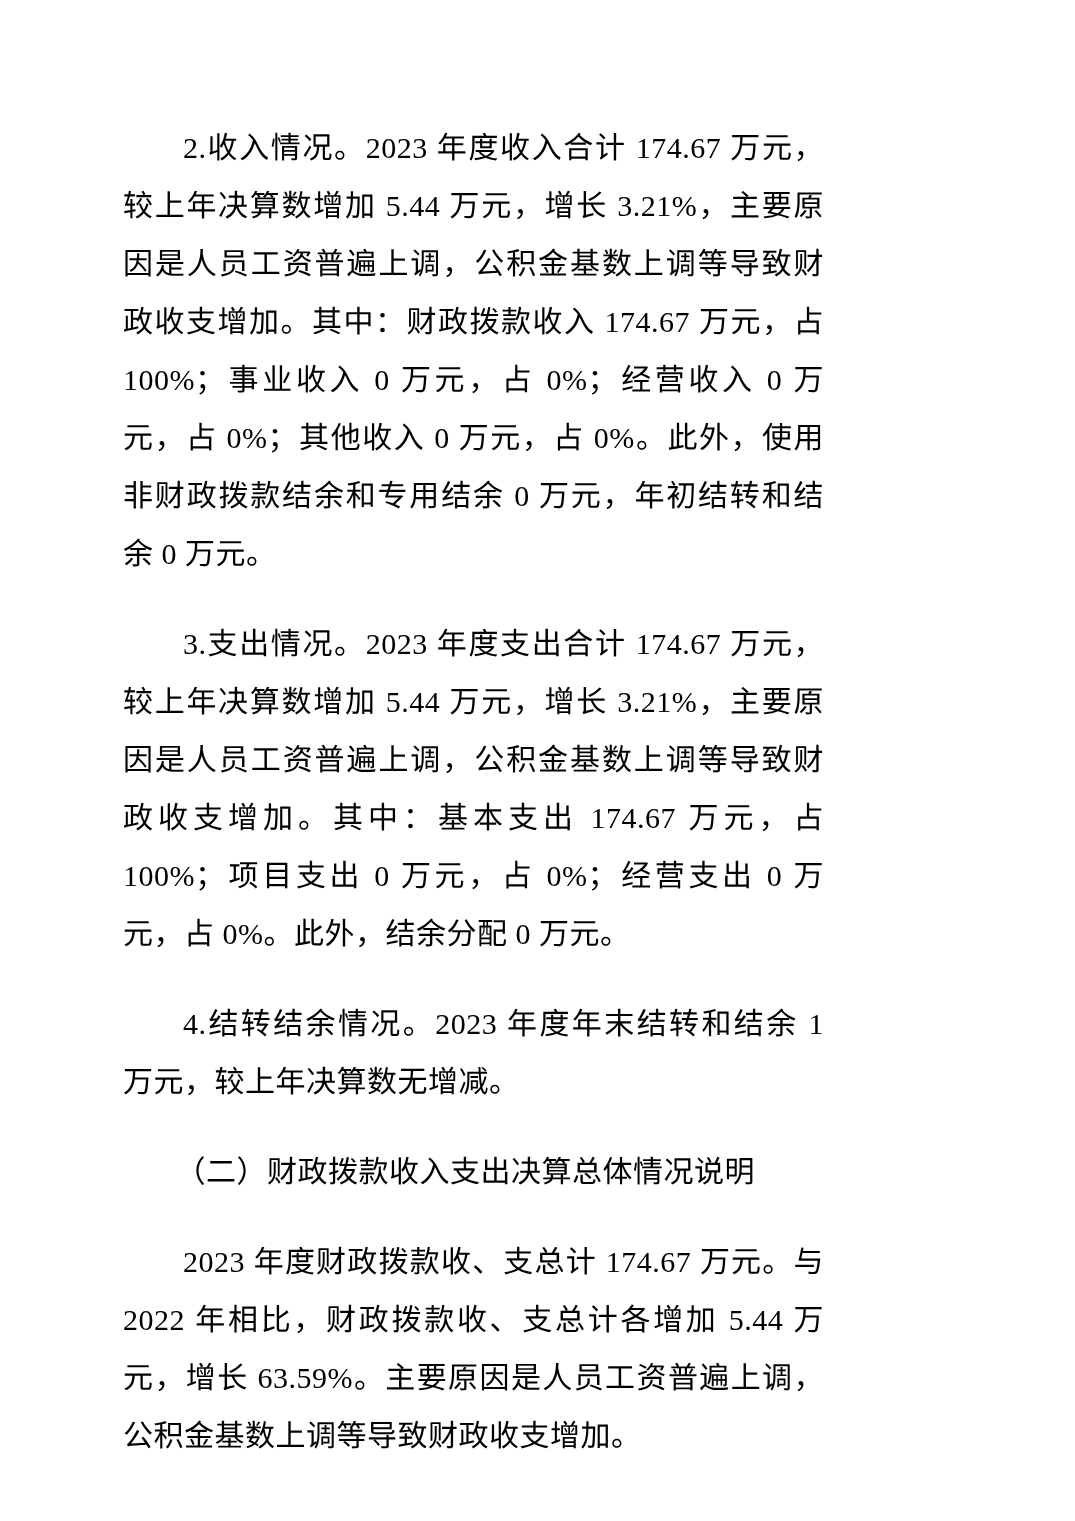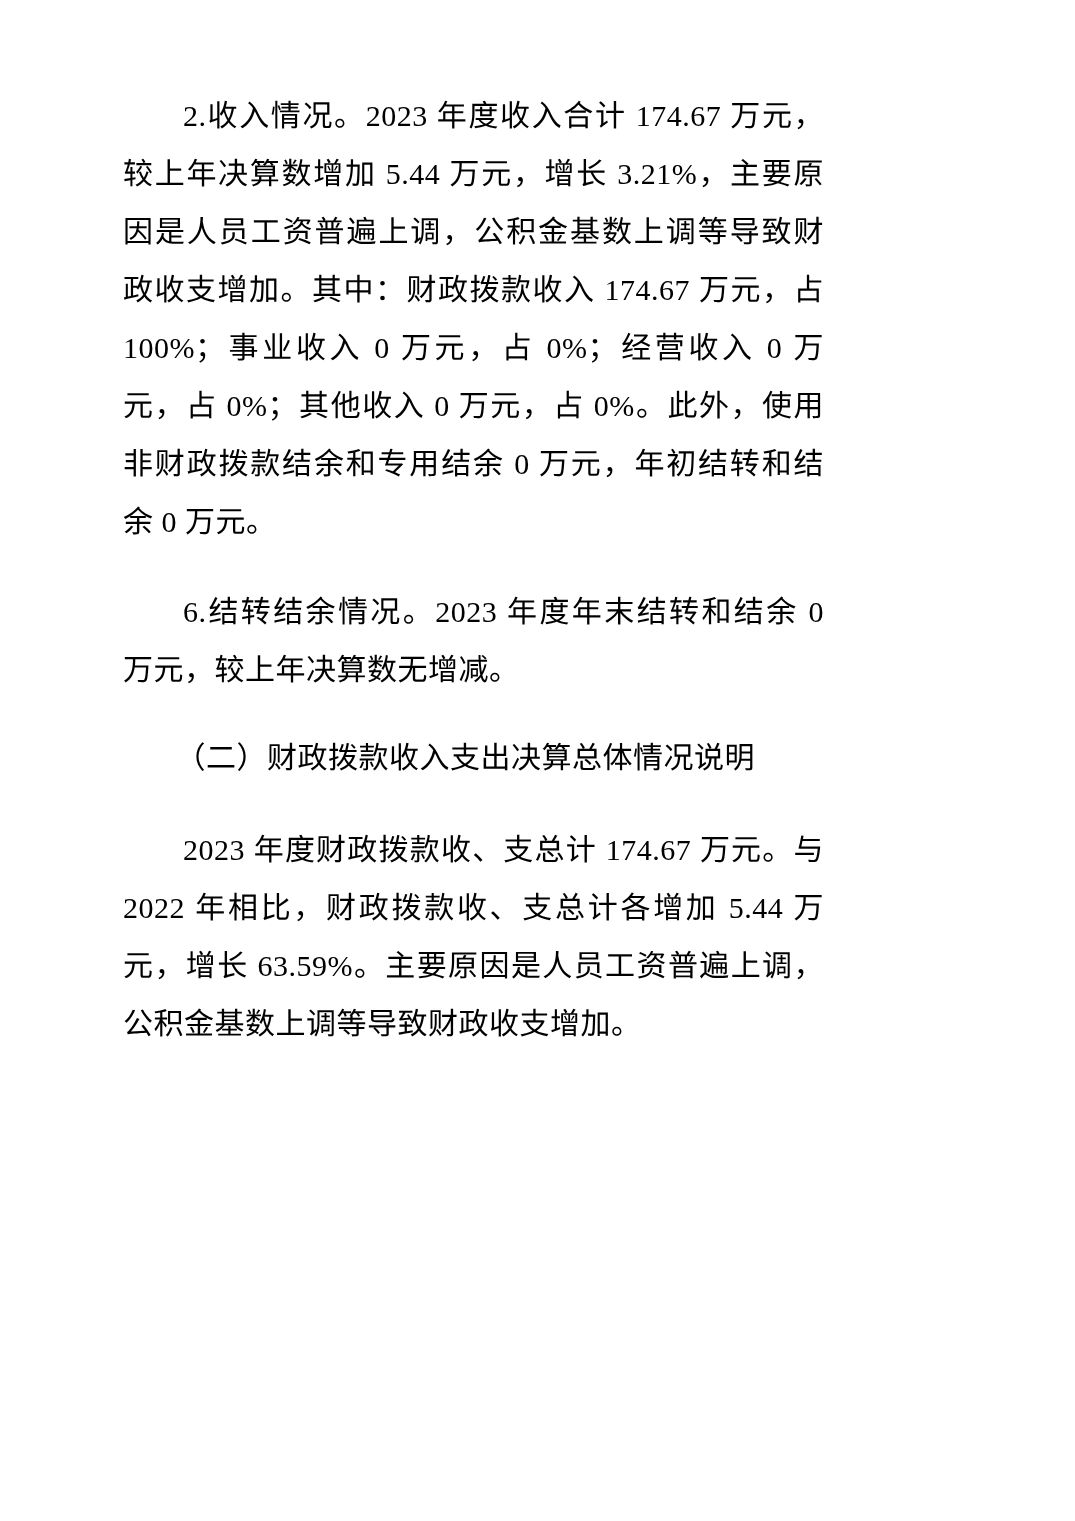--- a/index.html
+++ b/index.html
@@ -7,47 +7,48 @@
     padding: 0;
     background: #ffffff;
   }
   .page {
     position: relative;
     width: 947px;
     height: 1521px;
     background: #ffffff;
     color: #000000;
     box-sizing: border-box;
-    padding: 87px 123px 0 123px;
+    padding: 119px 123px 0 123px;
     overflow: hidden;
   }
   .para {
     margin: 0 0 32px 0;
     font-size: 30px;
     line-height: 58px;
     letter-spacing: 0.5px;
   }
   .para.body {
     font-family: "Liberation Serif", "DejaVu Serif", serif;
     text-align: justify;
     text-justify: inter-ideograph;
     text-indent: 2em;
   }
   .para.heading {
-    font-family: Liberation Mono, monospace;
+    font-family: Liberation Sans, sans-serif;
     text-align: left;
     text-indent: 1.75em;
   }
 </style>
 </head>
 <body>
 
 <div class="page">
   <p class="para body">2.收入情况。2023 年度收入合计 174.67 万元，较上年决算数增加 5.44 万元，增长 3.21%，主要原因是人员工资普遍上调，公积金基数上调等导致财政收支增加。其中：财政拨款收入 174.67 万元，占 100%；事业收入 0 万元，占 0%；经营收入 0 万元，占 0%；其他收入 0 万元，占 0%。此外，使用非财政拨款结余和专用结余 0 万元，年初结转和结余 0 万元。</p>
 
+  <p class="para body">3.支出情况。2023 年度支出合计 174.67 万元，较上年决算数增加 5.44 万元，增长 3.21%，主要原因是人员工资普遍上调，公积金基数上调等导致财政收支增加。其中：基本支出 174.67 万元，占 100%；项目支出 0 万元，占 0%；经营支出 0 万元，占 0%。此外，结余分配 0 万元。</p>
 
-  <p class="para body">6.结转结余情况。2023 年度年末结转和结余 0 万元，较上年决算数无增减。</p>
+  <p class="para body">4.结转结余情况。2023 年度年末结转和结余 1 万元，较上年决算数无增减。</p>
 
   <p class="para heading">（二）财政拨款收入支出决算总体情况说明</p>
 
   <p class="para body">2023 年度财政拨款收、支总计 174.67 万元。与 2022 年相比，财政拨款收、支总计各增加 5.44 万元，增长 63.59%。主要原因是人员工资普遍上调，公积金基数上调等导致财政收支增加。</p>
 
 </div>
 
 </body></html>

